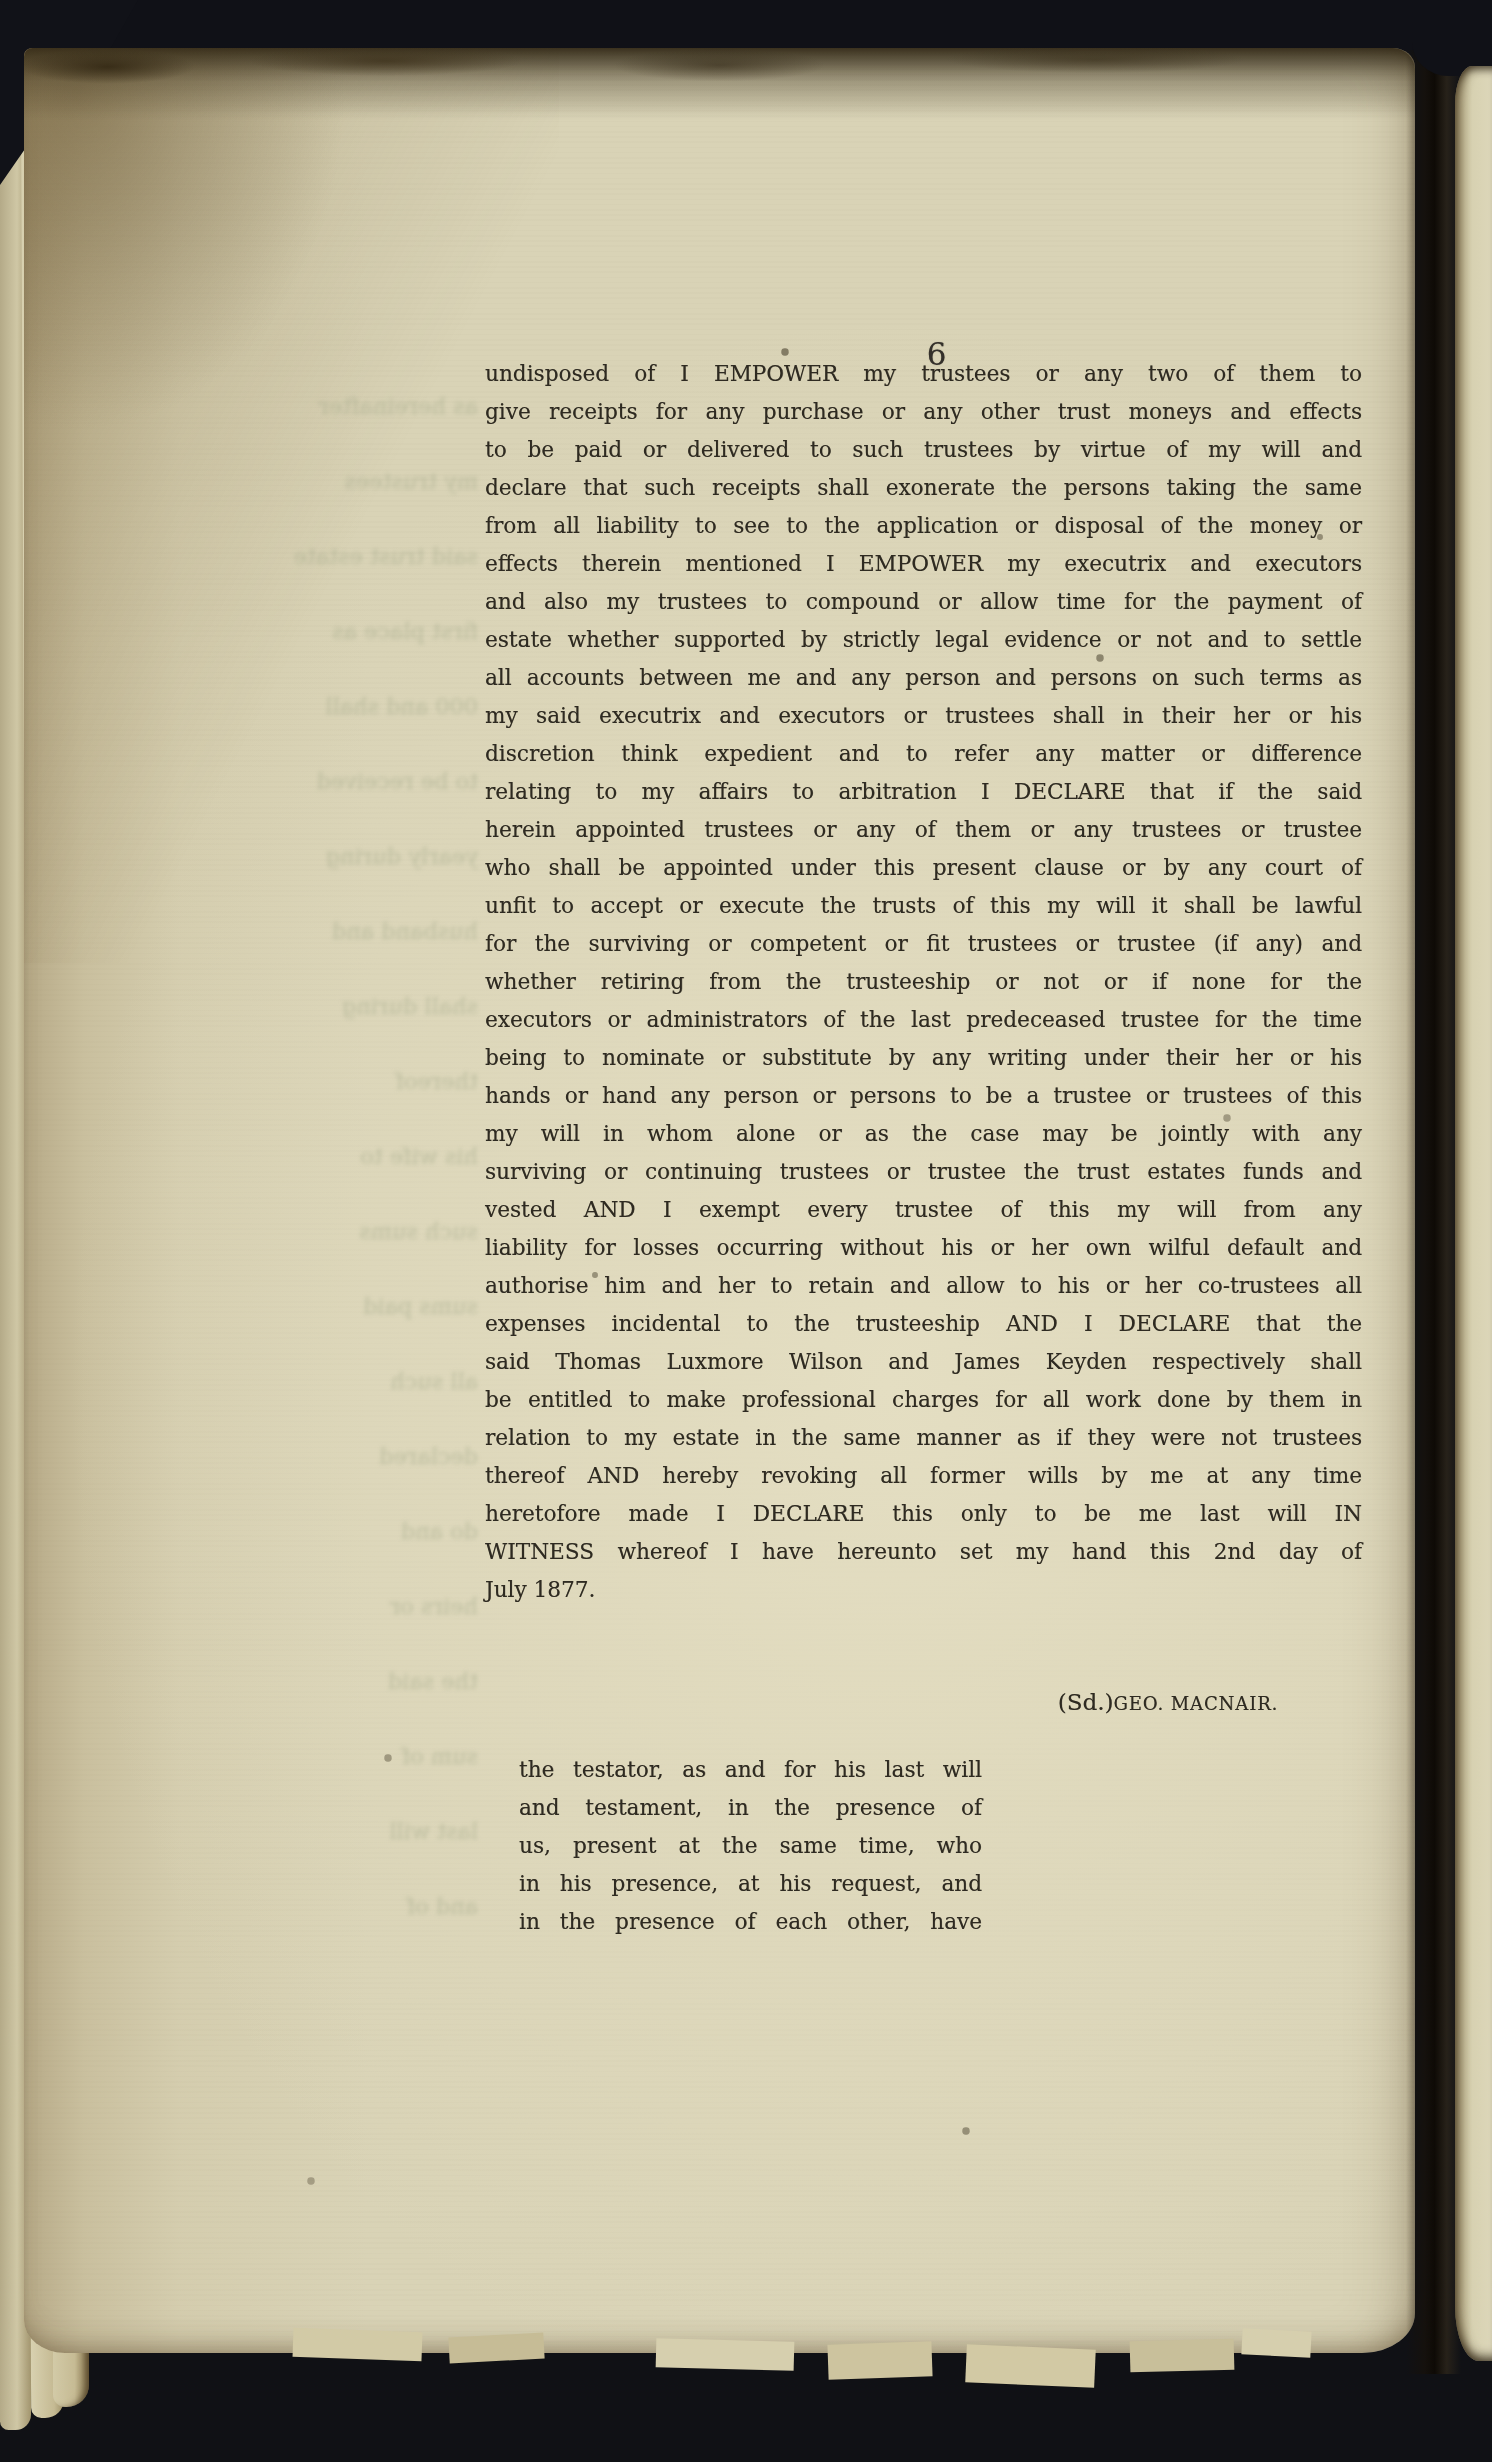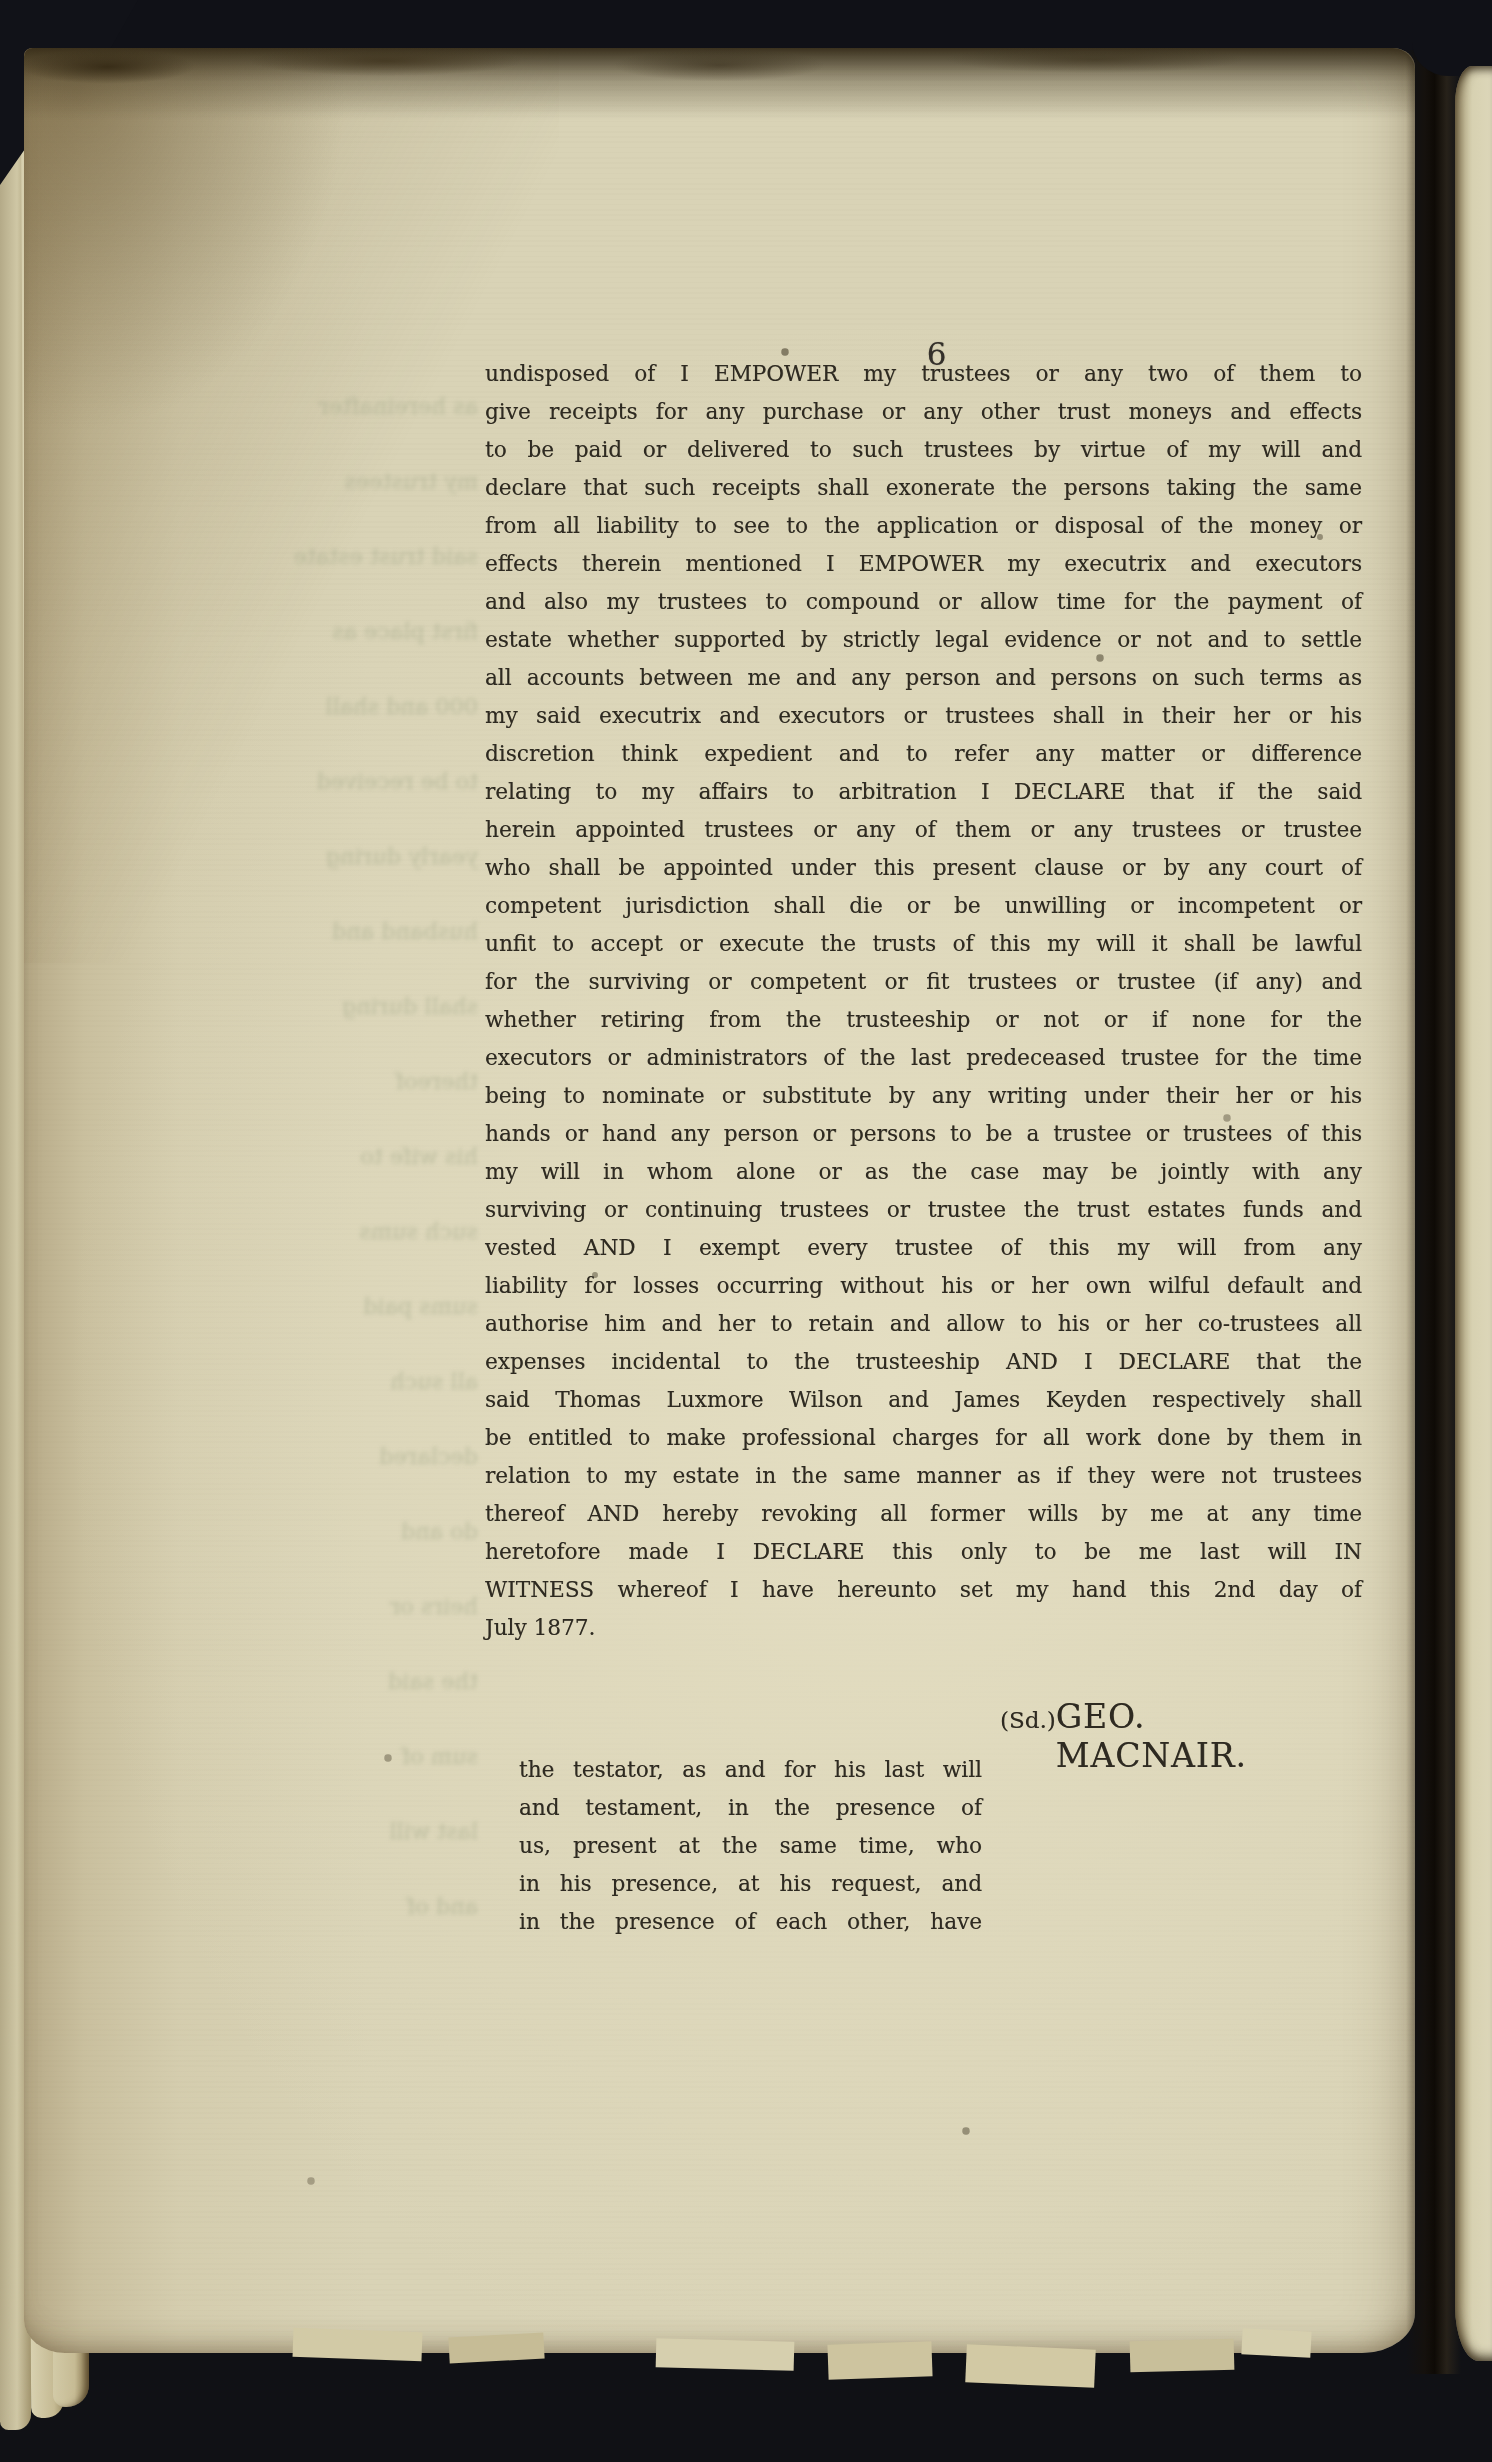--- a/index.html
+++ b/index.html
@@ -63,21 +63,21 @@
   .page-number{position:absolute;left:878px;top:288px;width:69px;text-align:center;
     font-size:31px;color:#34302a;text-shadow:0 0 0.9px rgba(52,48,42,0.5);}
   .body-text{position:absolute;left:461px;top:307px;width:877px;
     font-size:21.6px;color:#2e2a21;text-shadow:0.3px 0.3px 0.6px rgba(46,42,33,0.45);}
   .bline{line-height:38px;text-align:justify;text-align-last:justify;white-space:nowrap;}
   .bline.noj{text-align-last:left;}
   .signature-row{position:absolute;left:976px;top:1641px;width:336px;display:flex;
     justify-content:center;align-items:baseline;color:#2e2a21;
     text-shadow:0.3px 0.3px 0.6px rgba(46,42,33,0.5);}
   .sig-sd{font-size:23px;}
-  .sig-name{font-size:33px;letter-spacing:0.9px;margin-top:8px;}
+  .sig-name{font-size:18px;letter-spacing:0.9px;}
   .attestation{position:absolute;left:462px;top:1703px;width:496px;
     font-size:21.6px;color:#2e2a21;text-shadow:0.3px 0.3px 0.6px rgba(46,42,33,0.45);}
   .aline{line-height:38px;text-align:justify;text-align-last:justify;white-space:nowrap;}
   .aline.rest{margin-left:33px;}
 
   
   .tab{position:absolute;background:#cbc29e;}
   .t1{left:293px;top:2330px;width:129px;height:29px;transform:rotate(2deg);background:#d2caa6;}
   .t2{left:449px;top:2335px;width:95px;height:26px;transform:rotate(-3deg);background:#c6bc96;}
   .t3{left:656px;top:2340px;width:138px;height:29px;transform:rotate(1.5deg);background:#d6cfae;}
@@ -147,21 +147,20 @@
         <div class="bline">from all liability to see to the application or disposal of the money or</div>
         <div class="bline">effects therein mentioned  I EMPOWER my executrix and executors</div>
         <div class="bline">and also my trustees to compound or allow time for the payment of</div>
         <div class="bline">estate whether supported by strictly legal evidence or not and to settle</div>
         <div class="bline">all accounts between me and any person and persons on such terms as</div>
         <div class="bline">my said executrix and executors or trustees shall in their her or his</div>
         <div class="bline">discretion think expedient and to refer any matter or difference</div>
         <div class="bline">relating to my affairs to arbitration  I DECLARE that if the said</div>
         <div class="bline">herein appointed trustees or any of them or any trustees or trustee</div>
         <div class="bline">who shall be appointed under this present clause or by any court of</div>
-        <div class="bline">competent jurisdiction shall die or be unwilling or incompetent or</div>
         <div class="bline">unfit to accept or execute the trusts of this my will it shall be lawful</div>
         <div class="bline">for the surviving or competent or fit trustees or trustee (if any) and</div>
         <div class="bline">whether retiring from the trusteeship or not or if none for the</div>
         <div class="bline">executors or administrators of the last predeceased trustee for the time</div>
         <div class="bline">being to nominate or substitute by any writing under their her or his</div>
         <div class="bline">hands or hand any person or persons to be a trustee or trustees of this</div>
         <div class="bline">my will in whom alone or as the case may be jointly with any</div>
         <div class="bline">surviving or continuing trustees or trustee the trust estates funds and</div>
         <div class="bline">vested  AND I exempt every trustee of this my will from any</div>
         <div class="bline">liability for losses occurring without his or her own wilful default and</div>

